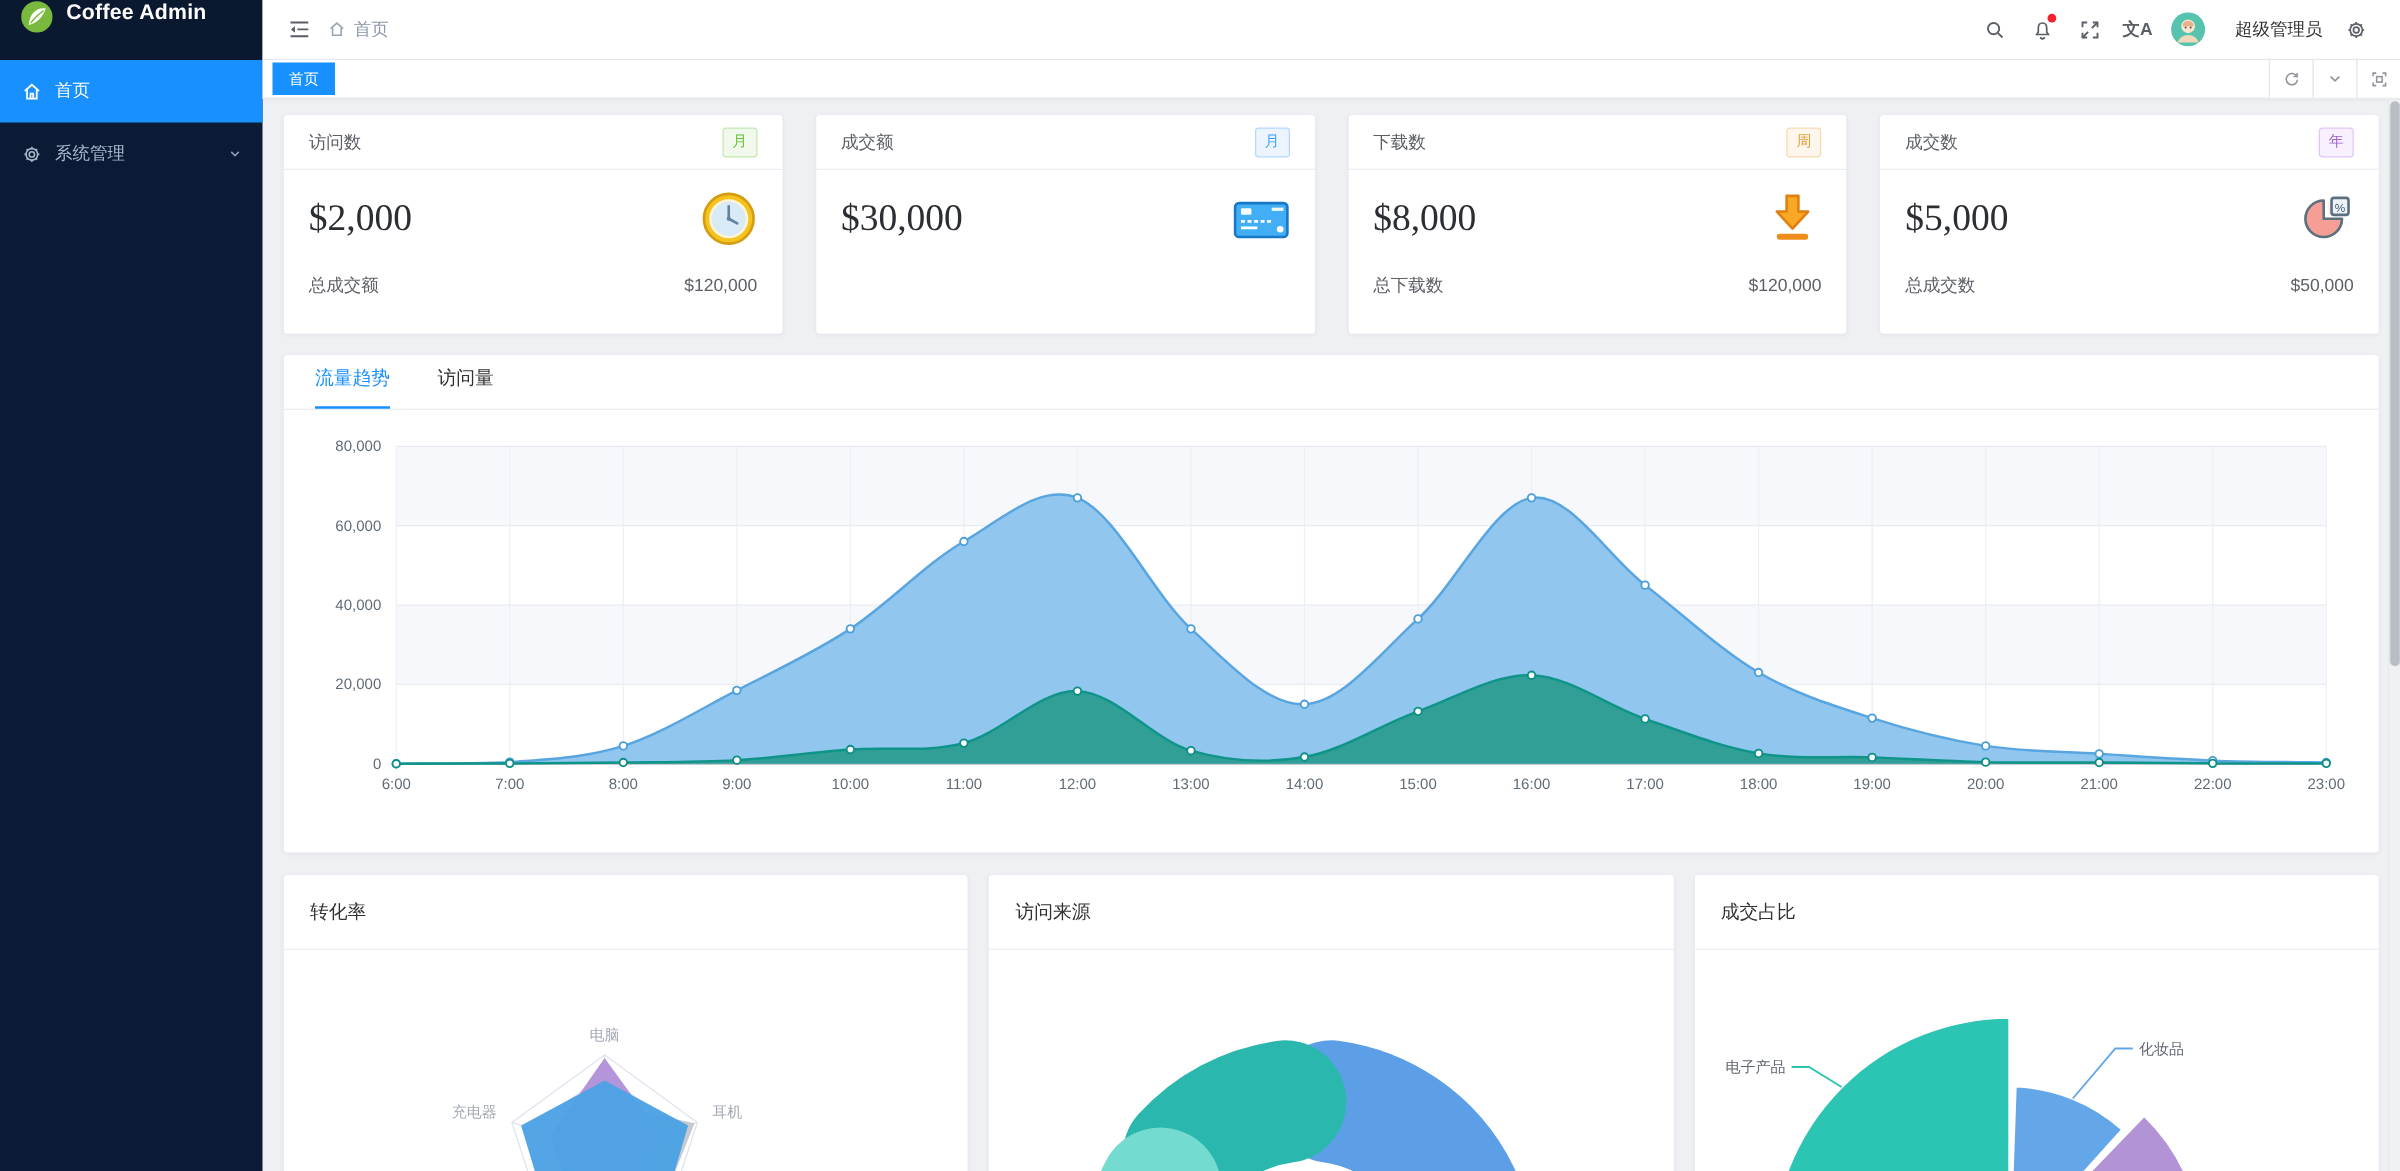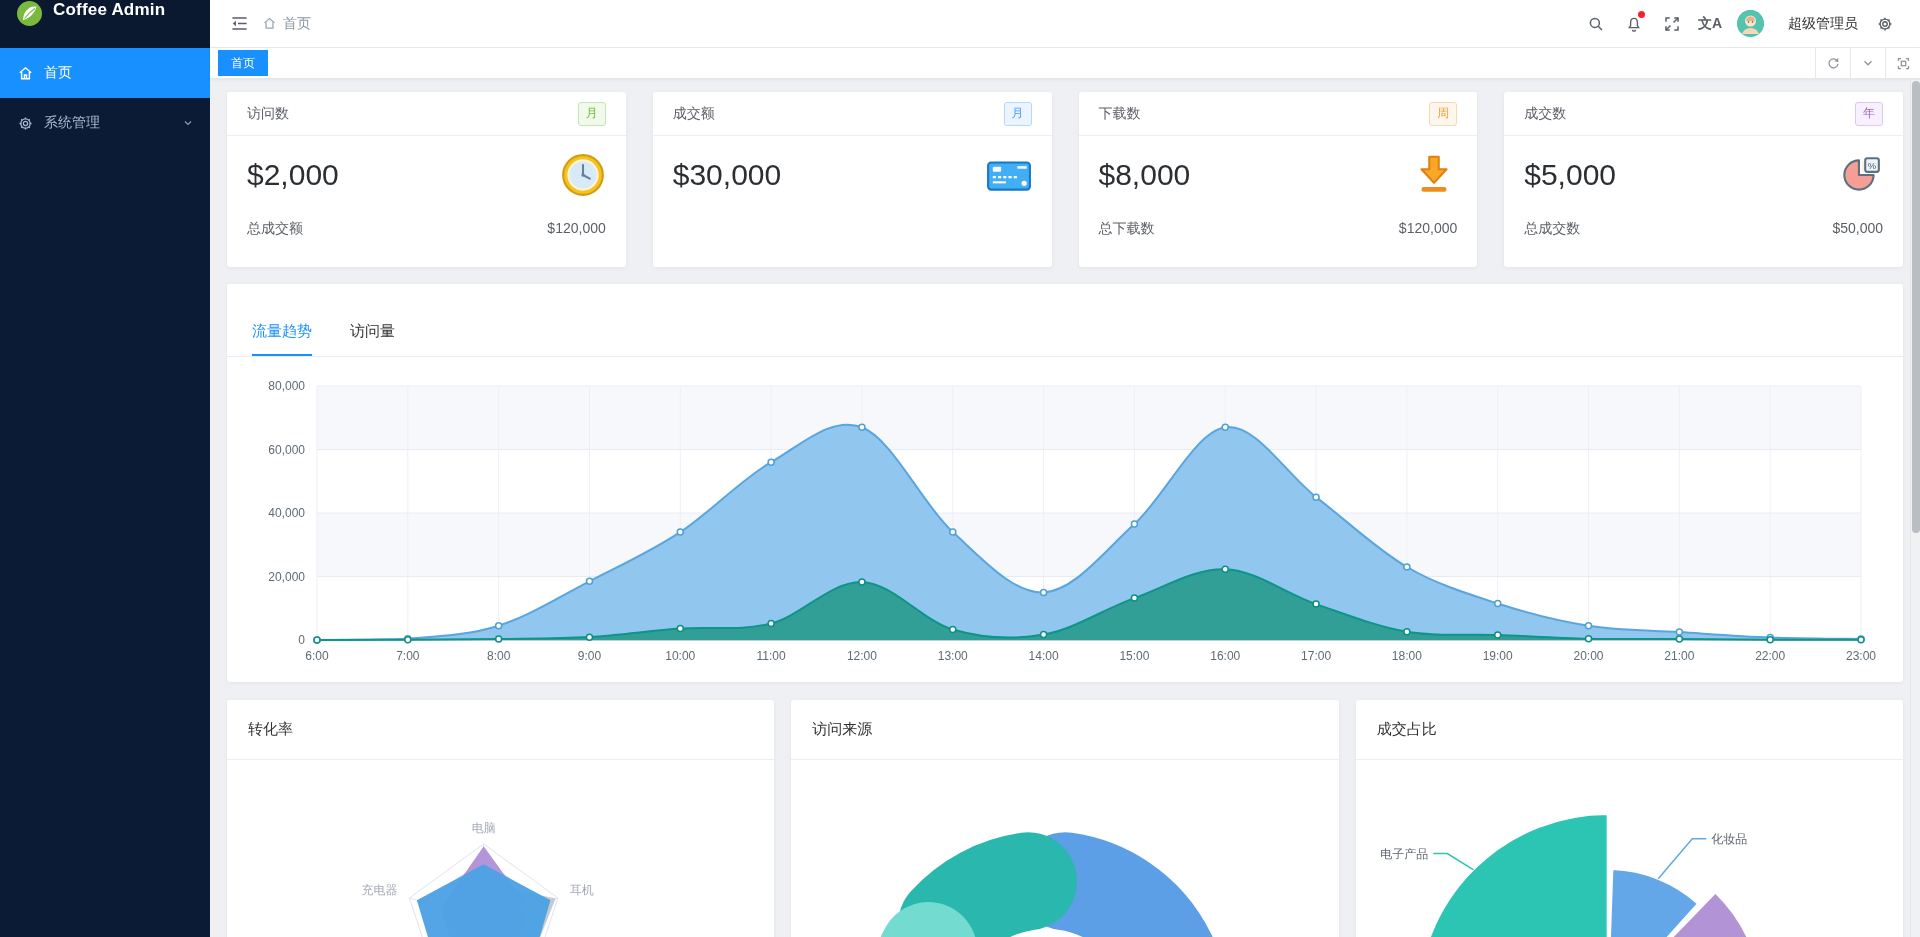--- a/index.html
+++ b/index.html
@@ -40,26 +40,26 @@
 
   .content { flex:1; padding:13px 17px; overflow:hidden; }
 
   
   .stat-row { display:grid; grid-template-columns:repeat(4,1fr); gap:27px; }
   .scard { background:#fff; height:175px; border-radius:3px; box-shadow:0 1px 4px rgba(0,21,41,.06); }
   .scard-h { height:44px; display:flex; align-items:center; justify-content:space-between; padding:0 20px; border-bottom:1px solid #eceef3; }
   .scard-title { font-size:14px; color:#5c6066; }
   .badge { min-width:28px; height:24px; padding:0 6px; border-radius:3px; font-size:12px; display:flex; align-items:center; justify-content:center; border:1px solid transparent; }
   .scard-b { display:flex; align-items:center; justify-content:space-between; padding:16px 20px 0 20px; }
-  .scard-val { font-size:30px; color:#2b2f33; }
+  .scard-val { font-size:30px; color:#2b2f33;font-family:Liberation Serif, serif; }
   .scard-f { display:flex; justify-content:space-between; padding:22px 20px 0 20px; font-size:14px; color:#5c6066; }
 
   
   .trend-card { margin-top:17px; background:#fff; height:398px; border-radius:3px; box-shadow:0 1px 4px rgba(0,21,41,.06); }
-  .trend-h { height:73px; border-bottom:1px solid #e9ecf0; display:flex; align-items:flex-end; gap:38px; padding:0 25px; }
+  .trend-h { height:44px; border-bottom:1px solid #e9ecf0; display:flex; align-items:flex-end; gap:38px; padding:0 25px; }
   .ttab { font-size:15px; color:#303133; padding-bottom:15px; cursor:pointer; position:relative; }
   .ttab.active { color:#1890ff; }
   .ttab.active::after { content:""; position:absolute; left:0; right:0; bottom:0; height:2px; background:#1890ff; }
 
   
   .bottom-row { margin-top:18px; display:grid; grid-template-columns:repeat(3,1fr); gap:17px; }
   .bcard { background:#fff; height:430px; border-radius:3px; box-shadow:0 1px 4px rgba(0,21,41,.06); }
   .bcard-h { height:60px; display:flex; align-items:center; padding:0 21px; border-bottom:1px solid #eceef3; font-size:15px; color:#303133; }
   .bcard-body { height:369px; overflow:hidden; }
 

